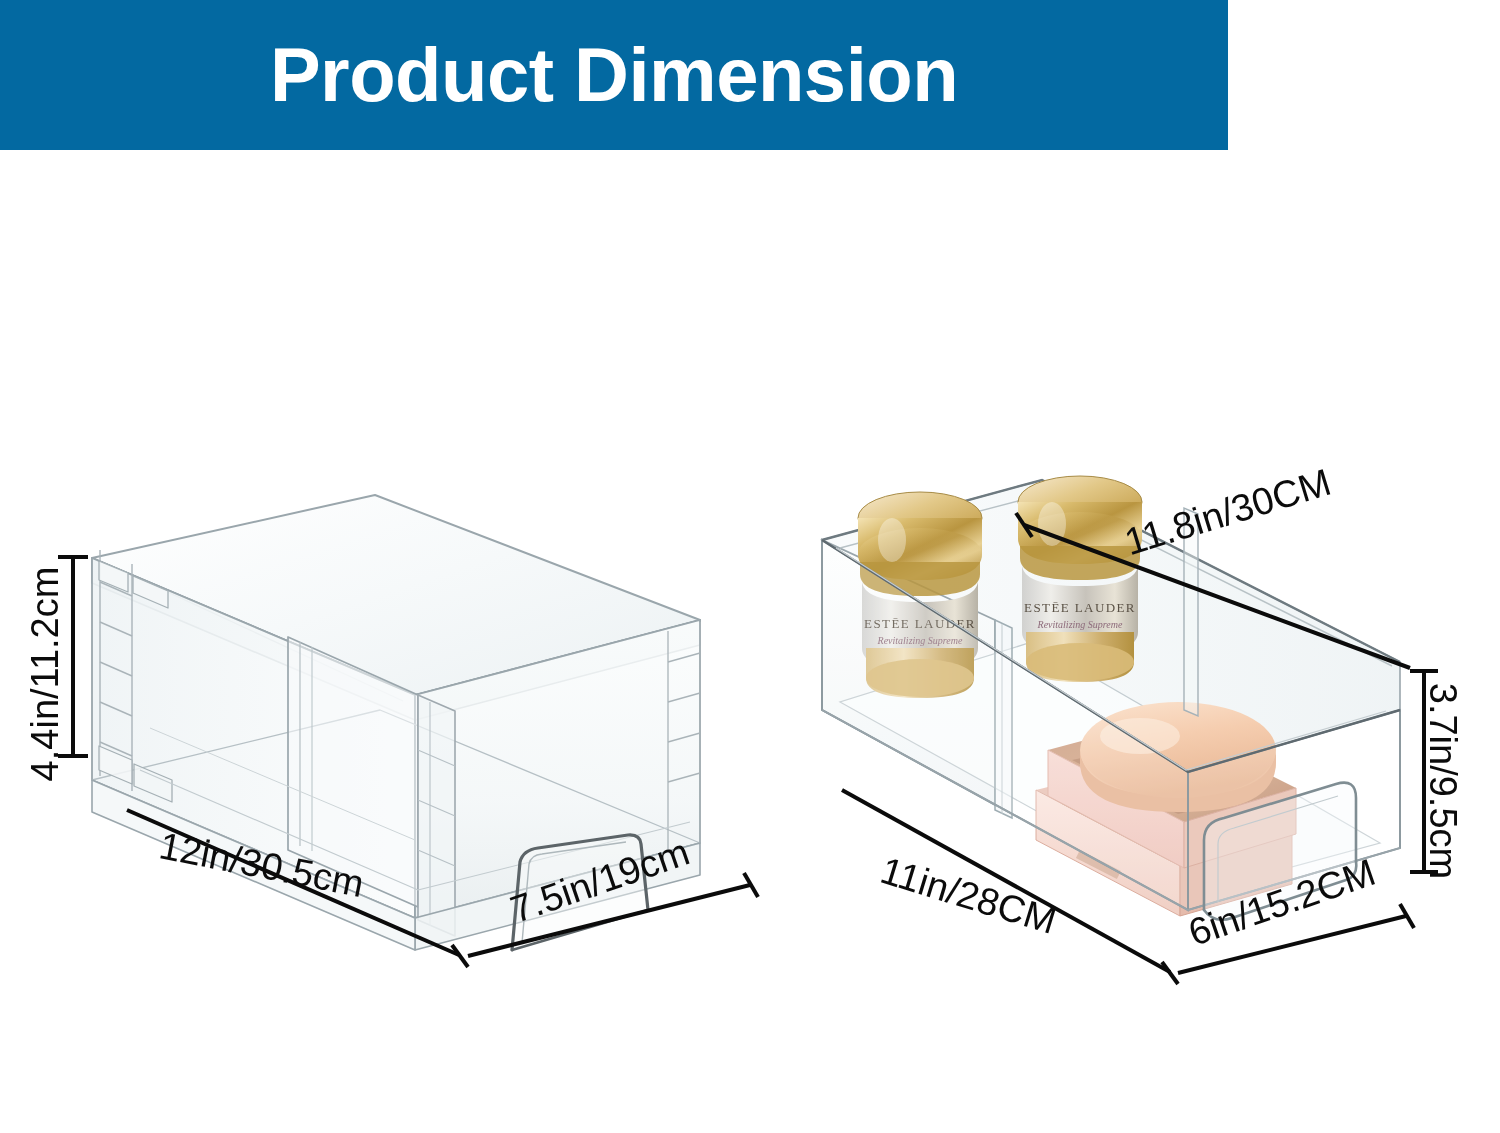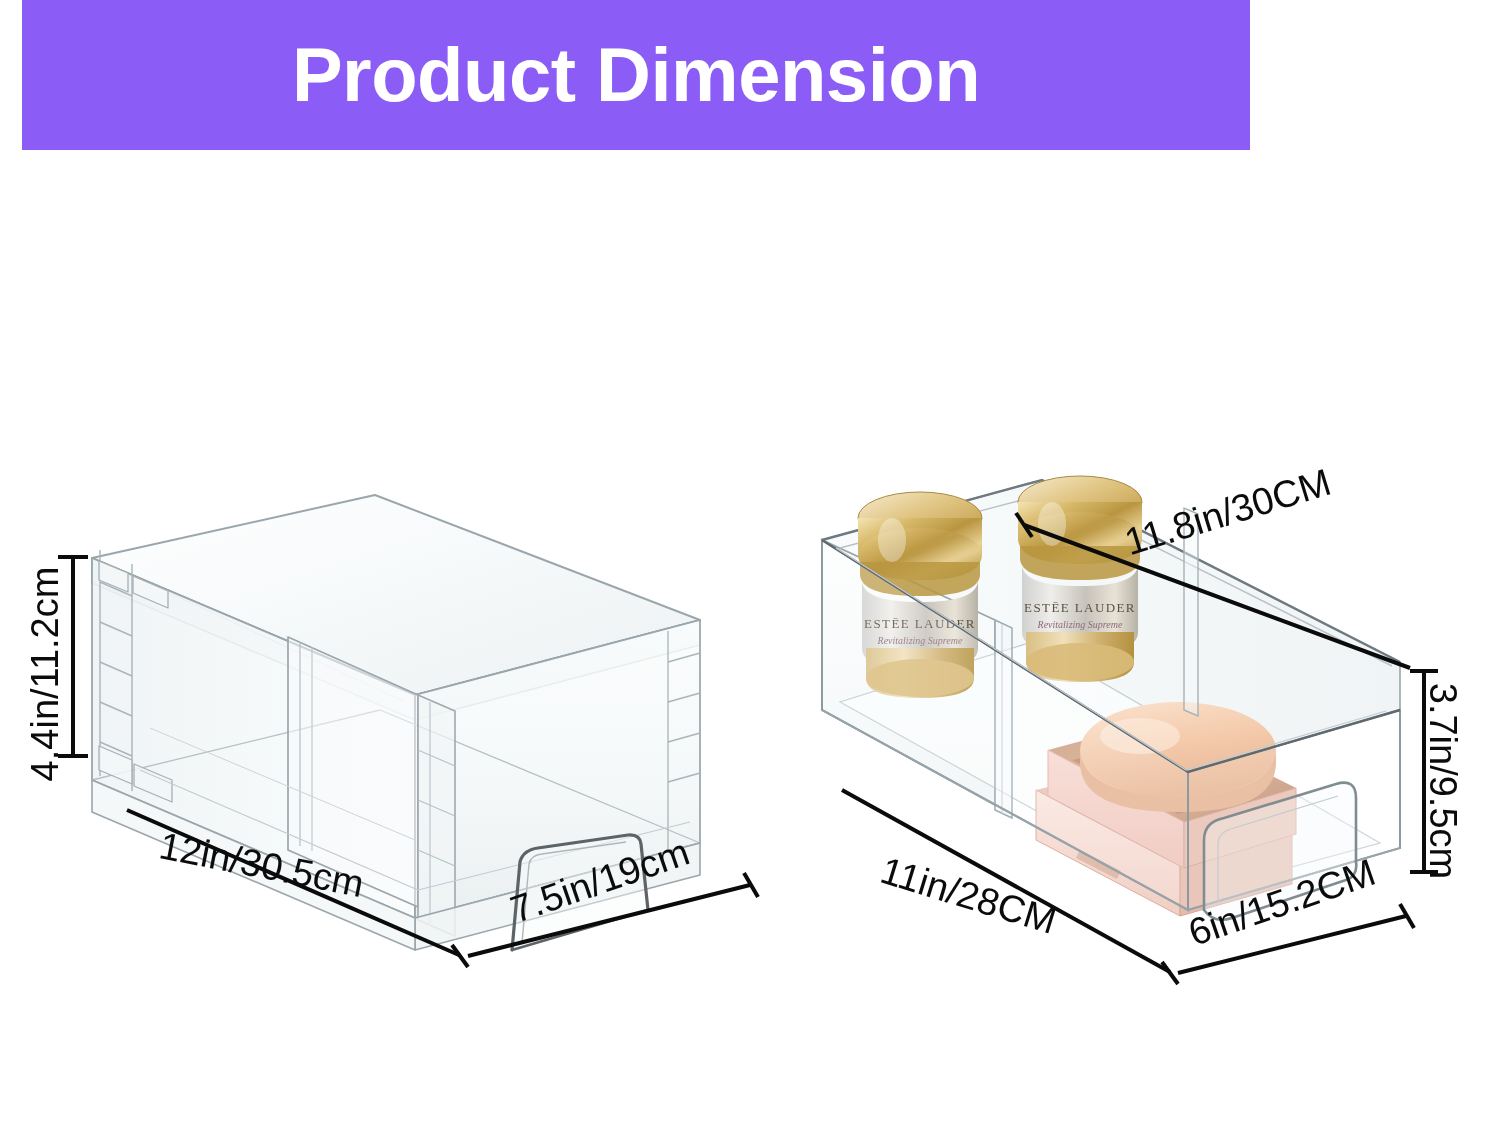--- a/index.html
+++ b/index.html
@@ -16,25 +16,24 @@
     font-family: "Liberation Sans", sans-serif;
   }
 
   
   #header-banner {
     position: absolute;
     left: 0;
     top: 0;
     width: 1228px;
     height: 150px;
-    background: #8b5cf6;
+    background: #0369a1;
     display: flex;
     align-items: center;
     justify-content: center;
-    margin-left: 22px;
   }
   #header-title {
     color: #ffffff;
     font-size: 76px;
     font-weight: 700;
     letter-spacing: -0.5px;
     line-height: 1;
     font-family: "Liberation Sans", sans-serif;
   }
 

